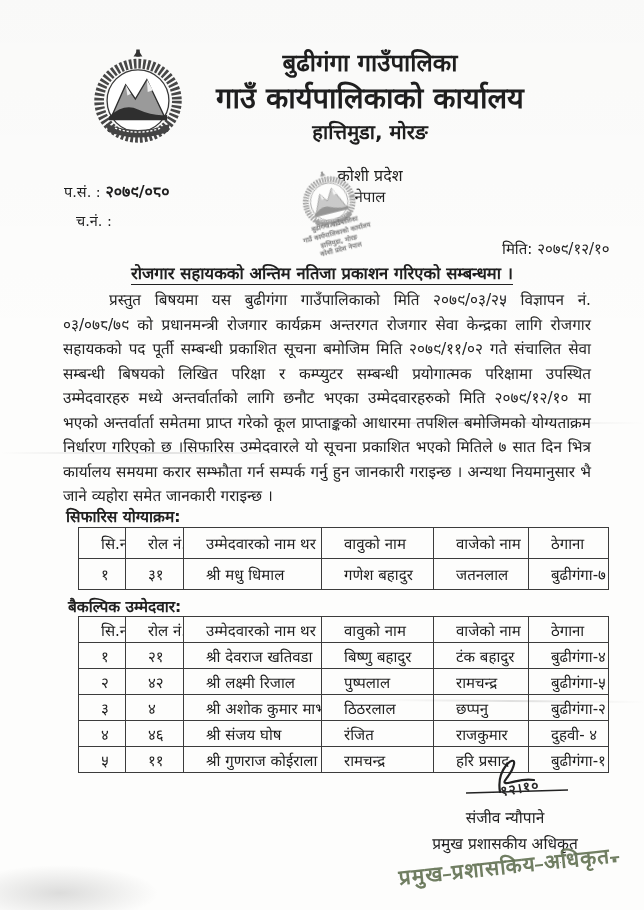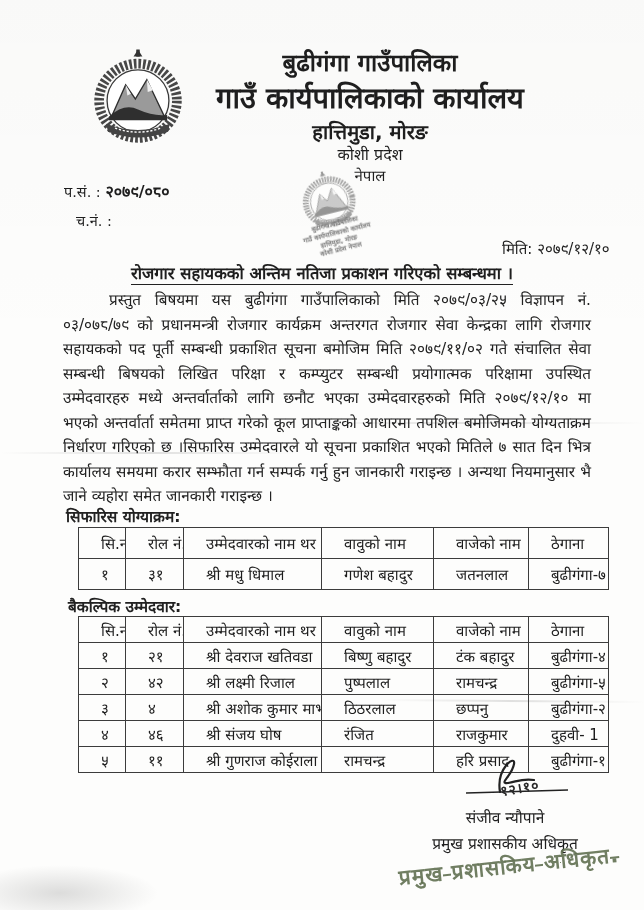--- a/index.html
+++ b/index.html
@@ -22,21 +22,21 @@
   .crease.c2{left:300px;width:344px;top:422px;}
   .crease.c3{left:380px;width:264px;top:700px;transform:rotate(.4deg);}
   .abs{position:absolute;}
 
   
   .logo{left:84px;top:46px;width:108px;height:106px;}
   .head{left:150px;top:48px;width:440px;text-align:center;line-height:1.25;}
   .org{font-size:24px;font-weight:bold;}
   .office{font-size:29px;font-weight:bold;margin-top:2px;}
   .addr{font-size:20px;font-weight:bold;margin-top:4px;}
-  .prov{font-size:16px;margin-top:0;}
+  .prov{font-size:16px;margin-top:21px;}
   .ctry{font-size:15px;margin-top:2px;}
 
   .meta{font-size:14.5px;}
   .ref{left:64px;top:180px;}
   .ref b{font-size:16px;}
   .chn{left:76px;top:210px;}
   .date{left:466px;top:238px;font-size:15px;margin-left:36px;}
 
   
   .cstamp{left:280px;top:180px;width:110px;height:90px;opacity:.62;transform:rotate(-14deg);filter:blur(.3px);}
@@ -220,21 +220,21 @@
       <td>ठिठरलाल</td>
       <td>छप्पनु</td>
       <td>बुढीगंगा-२</td>
     </tr>
     <tr>
       <td>४</td>
       <td>४६</td>
       <td>श्री संजय घोष</td>
       <td>रंजित</td>
       <td>राजकुमार</td>
-      <td>दुहवी- 1</td>
+      <td>दुहवी- ४</td>
     </tr>
     <tr>
       <td>५</td>
       <td>११</td>
       <td>श्री गुणराज कोईराला</td>
       <td>रामचन्द्र</td>
       <td>हरि प्रसाद</td>
       <td>बुढीगंगा-१</td>
     </tr>
   </tbody>

